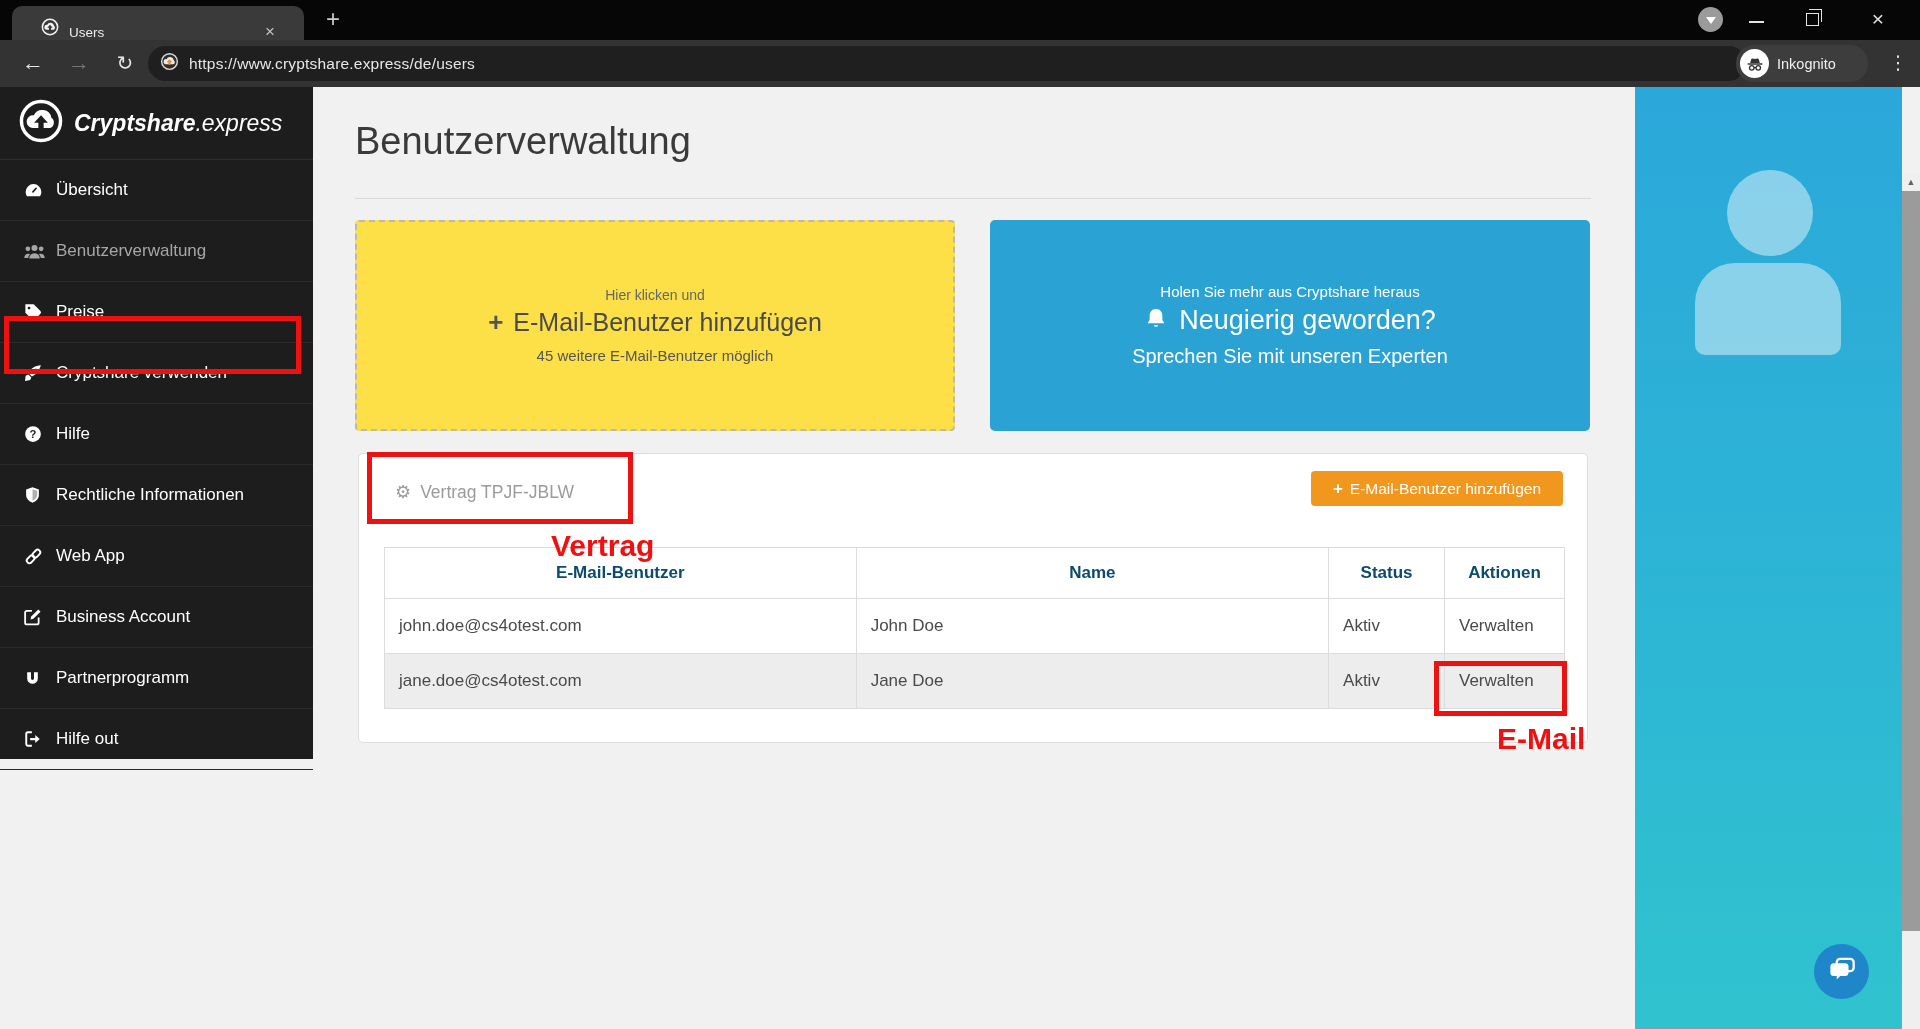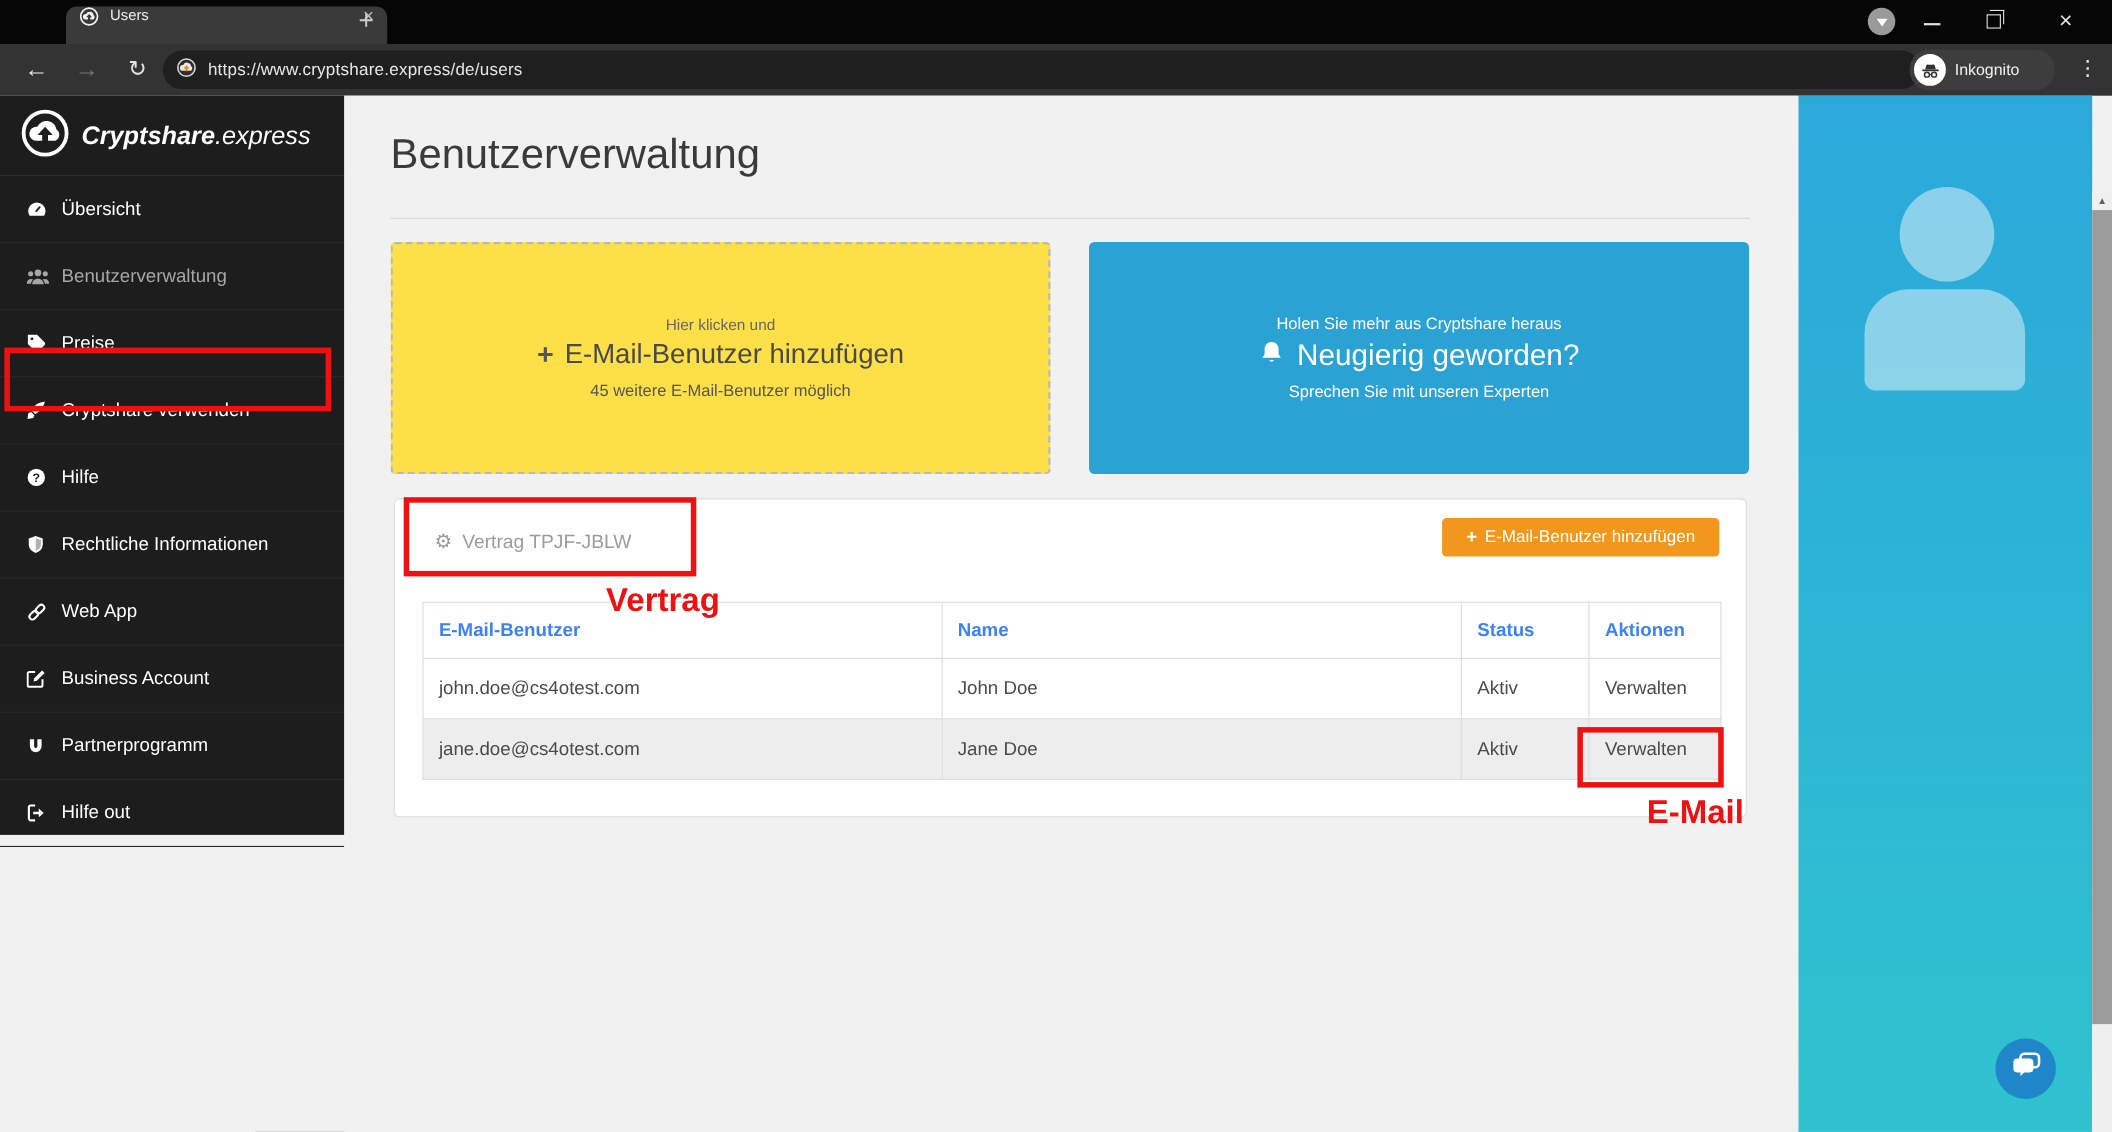--- a/index.html
+++ b/index.html
@@ -3,21 +3,21 @@
 <meta charset="utf-8">
 <style>
   * { margin:0; padding:0; box-sizing:border-box; }
   html,body { width:1920px; height:1029px; overflow:hidden; background:#000; }
   body { font-family:"Liberation Sans", sans-serif; }
   #root { position:relative; width:1920px; height:1029px; overflow:hidden; background:#f1f1f1; }
 
   
   #titlebar { position:absolute; left:0; top:0; width:1920px; height:40px; background:#060606; }
   .tab { position:absolute; left:12px; top:6px; width:292px; height:34px; background:#3a3a3a;
-         border-radius:10px 10px 0 0; display:flex; align-items:flex-start; padding:0 12px;margin-left:48px; }
+         border-radius:10px 10px 0 0; display:flex; align-items:flex-end; padding:0 29px; }
   .tab-title { color:#ededed; font-size:13.5px; margin-left:10px; }
   .tab-close { margin-left:auto; color:#c2c2c2; font-size:17px; line-height:17px; cursor:pointer; }
   .newtab { position:absolute; left:318px; top:4px; width:30px; height:30px; color:#cdcdcd;
             font-size:24px; text-align:center; line-height:30px; cursor:pointer; }
   .win-btn { position:absolute; top:0; width:44px; height:38px; color:#e3e3e3; text-align:center; cursor:pointer; }
   .win-update { position:absolute; left:1698px; top:7px; width:25px; height:25px; border-radius:50%;
                 background:#9a9a9a; cursor:pointer; }
   .win-update .tri { position:absolute; left:7.5px; top:10px; width:0; height:0;
                 border-left:5px solid transparent; border-right:5px solid transparent; border-top:7px solid #fff; }
   .win-min-bar { position:absolute; left:1749px; top:21px; width:15px; height:2px; background:#e3e3e3; cursor:pointer; }
@@ -69,36 +69,36 @@
   .panel-add .plus { font-size:26px; font-weight:bold; color:#555; margin-right:10px; }
   .panel-add .l2-text { font-size:25px; color:#4a4a4a; }
   .panel-add .l3 { font-size:15px; color:#555; margin-top:9px; }
 
   .panel-promo { position:absolute; left:677px; top:133px; width:600px; height:211px; background:#2aa3d4;
                  border-radius:5px; display:flex; flex-direction:column; align-items:center;
                  justify-content:center; color:#fff; cursor:pointer; }
   .panel-promo .l1 { font-size:15px; }
   .panel-promo .l2 { display:flex; align-items:center; margin-top:5px;justify-content:space-between; }
   .panel-promo .l2-text { font-size:27px; margin-left:11px; }
-  .panel-promo .l3 { font-size:15px; margin-top:9px; }
+  .panel-promo .l3 { font-size:20px; margin-top:9px; }
 
   .card { position:absolute; left:45px; top:366px; width:1230px; height:290px; background:#fff;
           border:1px solid #dddddd; border-radius:5px; }
   .contract { position:absolute; left:36px; top:27px; display:flex; align-items:center;
               color:#9b9b9b; font-size:17.5px; }
   .contract .gear { font-size:18px; margin-right:9px; color:#9b9b9b; }
   .add-btn { position:absolute; right:24px; top:17px; width:252px; height:35px; background:#f2971e;
              border:none; border-radius:4px; color:#fff; font-size:15.5px; cursor:pointer;
              display:flex; align-items:center; justify-content:center; font-family:inherit; }
   .add-btn .plus { font-weight:bold; font-size:17px; margin-right:7px; }
 
   .user-table { position:absolute; left:25px; top:93px; width:1181px; border-collapse:collapse;
                 font-size:17px; }
   .user-table th, .user-table td { border:1px solid #dcdcdc; text-align:left; }
-  .user-table th { font-weight:bold; color:#3b82f6; padding:15px 14px; background:#fff; }
+  .user-table th { font-weight:bold; color:#0c4a6e; padding:15px 14px; background:#fff;text-align:center; }
   .user-table td { color:#4a4a4a; padding:17px 14px; }
   .row-odd td { background:#fff; }
   .row-even td { background:#ededed; }
   .col-email { width:472px; } .col-name { width:473px; } .col-status { width:116px; } .col-action { width:120px; }
   .action-link { cursor:pointer; }
 
   #rightpanel { position:absolute; left:1635px; top:0; width:267px; height:942px;
                 background:linear-gradient(180deg,#2ba8da 0%,#2db5d5 55%,#30c3ce 100%); }
   .person-head { position:absolute; left:92px; top:83px; width:86px; height:86px; border-radius:50%;
                  background:rgba(255,255,255,0.45); }

